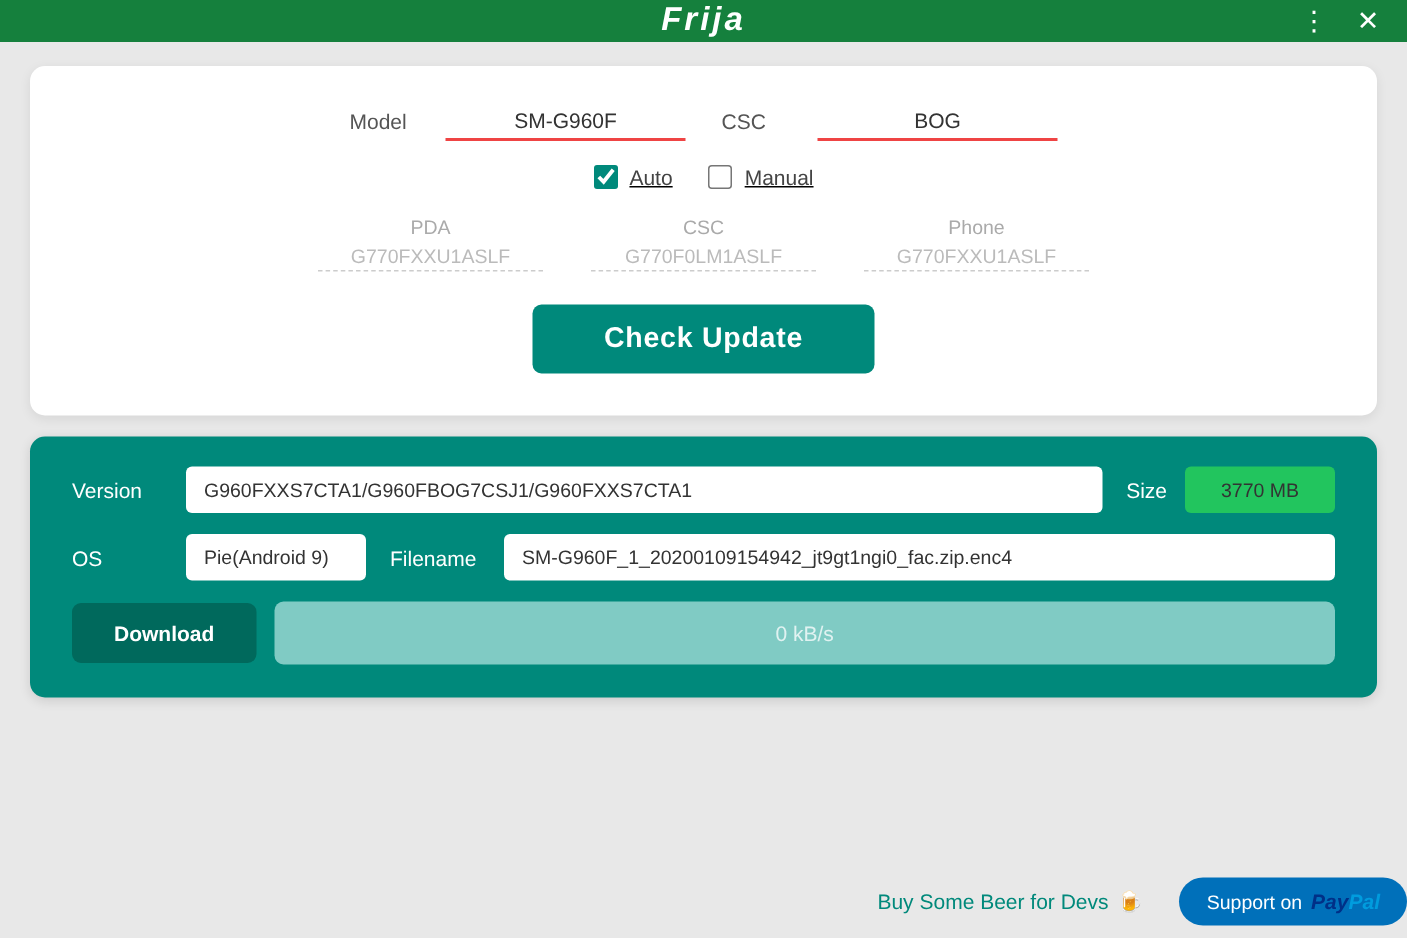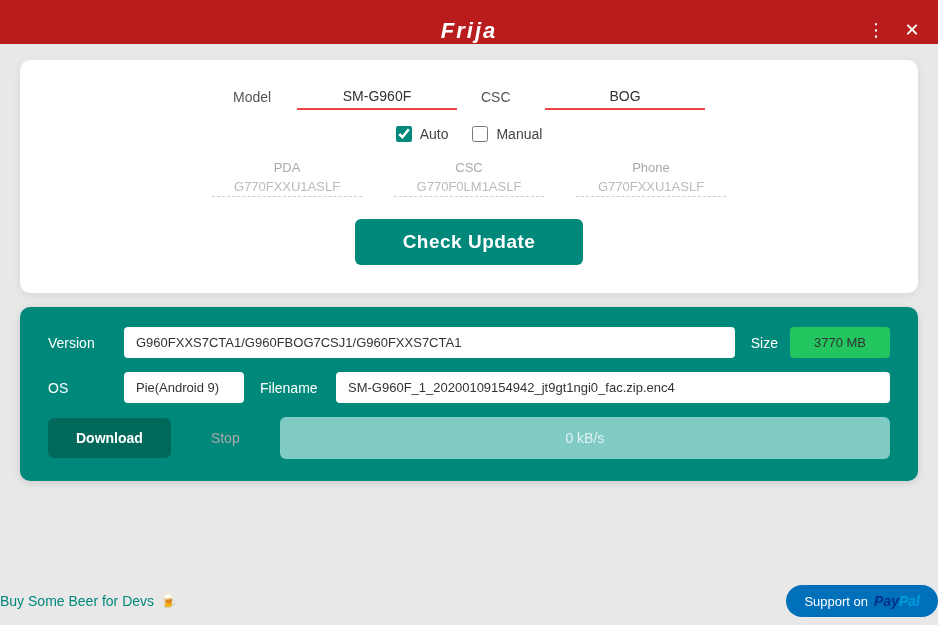--- a/index.html
+++ b/index.html
@@ -8,24 +8,24 @@
       background: #e8e8e8;
       width: 938px;
       height: 625px;
       overflow: hidden;
       display: flex;
       flex-direction: column;
     }
 
     
     .title-bar {
-      background: #b91c1c;
-      height: 44px;
-      display: flex;
-      align-items: flex-end;
+      background: #15803d;
+      height: 28px;
+      display: flex;
+      align-items: flex-start;
       justify-content: center;
       position: relative;
       flex-shrink: 0;
     }
     .title-bar-title {
       color: white;
       font-size: 22px;
       font-style: italic;
       font-weight: bold;
       letter-spacing: 2px;
@@ -95,20 +95,21 @@
       text-align: center;
       background: transparent;
     }
 
     .checkbox-row {
       display: flex;
       align-items: center;
       justify-content: center;
       gap: 24px;
       margin-bottom: 18px;
+      text-decoration: underline;
     }
 
     .checkbox-group {
       display: flex;
       align-items: center;
       gap: 8px;
     }
 
     .checkbox-group input[type="checkbox"] {
       width: 16px;
@@ -272,21 +273,21 @@
     .progress-text {
       color: #e0f2f1;
       font-size: 14px;
     }
 
     
     .footer {
       height: 48px;
       display: flex;
       align-items: center;
-      justify-content: space-between;
+      justify-content: flex-end;
       gap: 24px;
       background: #e8e8e8;
       flex-shrink: 0;
     }
 
     .beer-link {
       color: #00897b;
       font-size: 14px;
       font-weight: 500;
       text-decoration: none;
@@ -383,21 +384,20 @@
 
     <div class="info-row">
       <span class="info-label">OS</span>
       <input class="info-input medium" type="text" value="Pie(Android 9)" style="">
       <span class="info-label">Filename</span>
       <input class="info-input wide" type="text" value="SM-G960F_1_20200109154942_jt9gt1ngi0_fac.zip.enc4" style="">
     </div>
 
     <div class="action-row">
       <button class="download-btn">Download</button>
-      <button class="stop-btn">Stop</button>
       <div class="progress-bar-container">
         <span class="progress-text">0 kB/s</span>
       </div>
     </div>
 
   </div>
 
 </div>
 
 <div class="footer">

